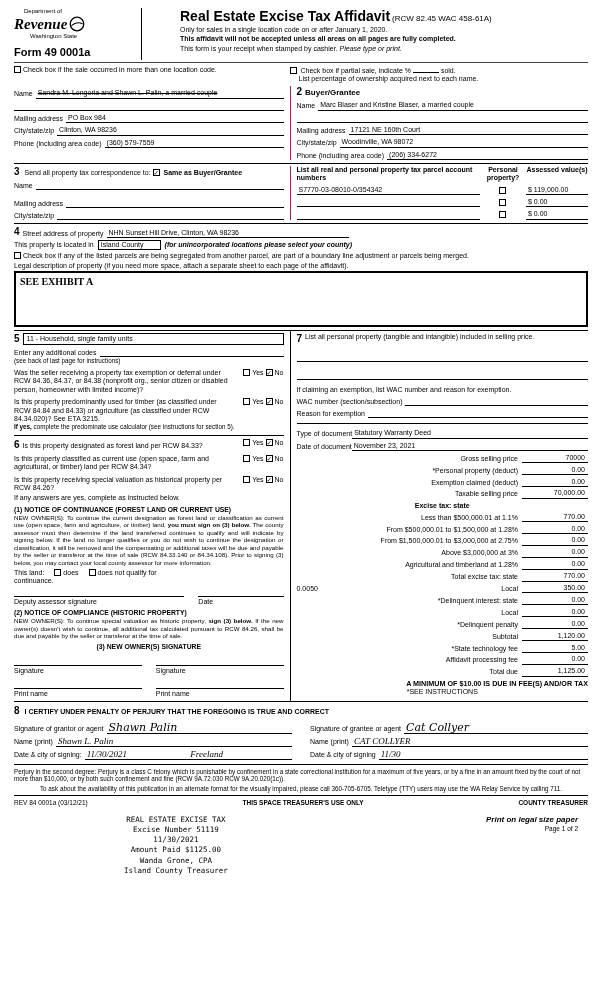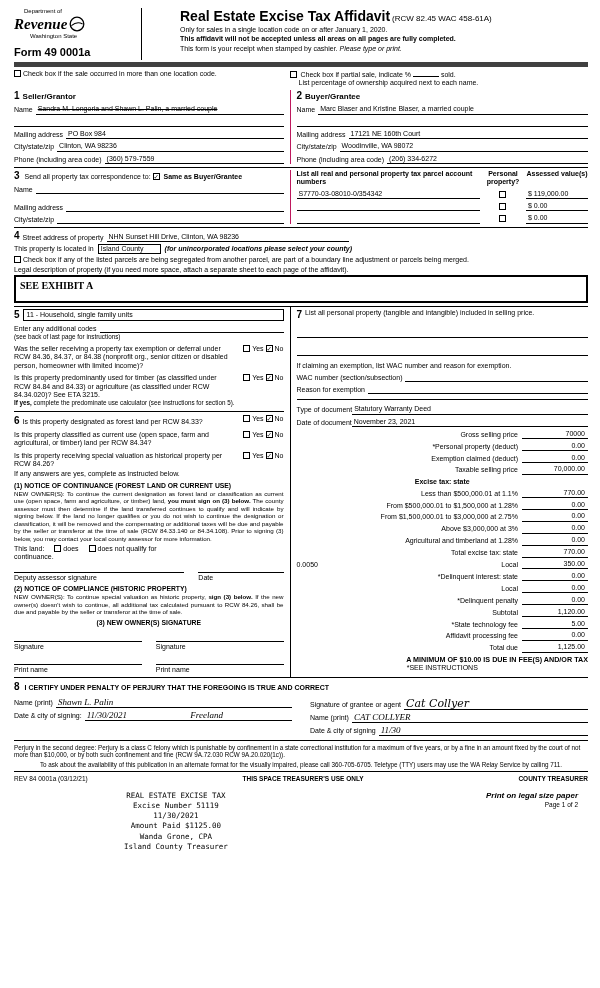--- a/index.html
+++ b/index.html
@@ -6,21 +6,21 @@
   html,body { background:#888; }
   body { width:600px; margin:0 auto; font-family:"Liberation Sans",sans-serif; color:#000; }
   .page { width:600px; height:988px; background:#fff; padding:8px 12px 4px 14px; font-size:7px; line-height:1.2; overflow:hidden; position:relative; }
 
   .row { display:flex; }
   .bold { font-weight:bold; }
   .ital { font-style:italic; }
   .center { text-align:center; }
 
   
-  .header { border-bottom:5px solid #404040; padding-bottom:2px; }
+  .header { border-bottom:1px solid #404040; padding-bottom:2px; }
   .hdr-left { width:128px; border-right:1px solid #000; padding-right:4px; }
   .logo-line1 { font-size:6px; margin-left:10px; }
   .logo-rev { font-size:15px; font-weight:bold; font-style:italic; font-family:"Liberation Serif",serif; }
   .logo-wrap { display:flex; align-items:center; gap:2px; }
   .logo-circle { width:16px; height:16px; }
   .logo-line3 { font-size:6px; margin-left:16px; }
   .form-num { font-size:11px; font-weight:bold; margin-top:6px; }
   .hdr-right { flex:1; padding-left:6px;margin-left:32px; }
   .title { font-size:14px; font-weight:bold; }
   .title-ref { font-size:8px; }
@@ -52,21 +52,21 @@
   .p-col2 { width:46px; text-align:center; }
   .p-col3 { width:62px; text-align:center; }
   .parcel-row { display:flex; align-items:flex-end; margin-top:3px; font-weight:normal; }
   .parcel-row .num { flex:1; border-bottom:1px solid #000; min-height:9px; padding:0 2px; }
   .parcel-row .pp { width:46px; text-align:center; }
   .parcel-row .val { width:62px; border-bottom:1px solid #000; min-height:9px; padding:0 2px; white-space:nowrap; }
 
   
   .sec4 { margin-top:2px; }
   .county-box { border:1px solid #000; padding:0 16px 0 2px; margin:0 4px; }
-  .legal-box { border:2px solid #000; height:28px; margin-top:1px; padding:3px 4px; font-family:"Liberation Serif",serif; font-weight:bold; font-size:10px; }
+  .legal-box { border:2px solid #000; height:56px; margin-top:1px; padding:3px 4px; font-family:"Liberation Serif",serif; font-weight:bold; font-size:10px; }
 
   
   .cols { display:flex; margin-top:3px; border-top:1px solid #000; border-bottom:1px solid #000; }
   .col-left { width:48%; padding:2px 6px 2px 0; }
   .col-right { flex:1; border-left:1px solid #000; padding:2px 0 2px 6px; }
 
   .luc-box { border:1px solid #000; padding:1px 3px; flex:1; }
   .q { position:relative; padding-right:52px; margin-top:4px; }
   .yn { position:absolute; right:0; top:0; white-space:nowrap; }
   .smallnote { font-size:6.3px; }
@@ -145,21 +145,20 @@
         <span>Check box if partial sale, indicate %</span>
         <span class="blank-sm"></span>
         <span>sold.</span>
       </div>
       <div style="padding-left:9px;">List percentage of ownership acquired next to each name.</div>
     </div>
   </div>
 
   <div class="sec12 row">
     <div class="half-l">
-      <div class="sec-head"><span class="sec-num">1</span><span>Seller/Grantor</span></div>
       <div class="field">
         <span class="lbl">Name</span>
         <span class="fill strike">Sandra M. Longoria and Shawn L. Palin, a married couple</span>
       </div>
       <div class="field">
           <span class="fill"></span>
         </div>
       <div class="field">
         <span class="lbl">Mailing address</span>
         <span class="fill">PO Box 984</span>
@@ -467,20 +466,24 @@
     </div>
   </div>
 
   <div class="sec8">
     <div>
       <span class="sec-num">8</span>
       <span class="bold">I CERTIFY UNDER PENALTY OF PERJURY THAT THE FOREGOING IS TRUE AND CORRECT</span>
     </div>
     <div class="sig-cols">
       <div class="sig-col">
+        <div class="field">
+          <span class="lbl">Signature of grantor or agent</span>
+          <span class="fill hand">Shawn Palin</span>
+        </div>
         <div class="field">
           <span class="lbl">Name (print)</span>
           <span class="fill hand-sm">Shawn L. Palin</span>
         </div>
         <div class="field">
           <span class="lbl">Date &amp; city of signing:</span>
           <span class="fill hand-sm">11/30/2021</span>
           <span class="fill hand-sm">Freeland</span>
         </div>
       </div>

